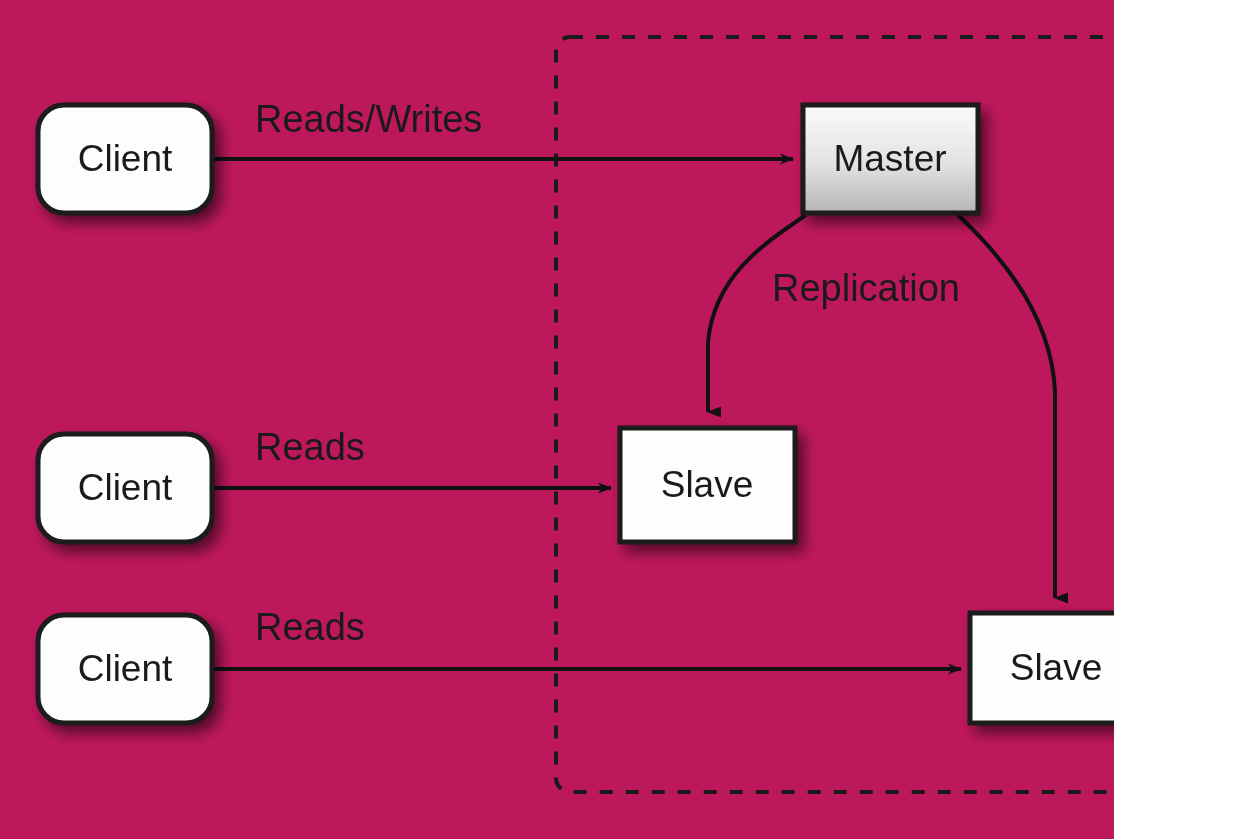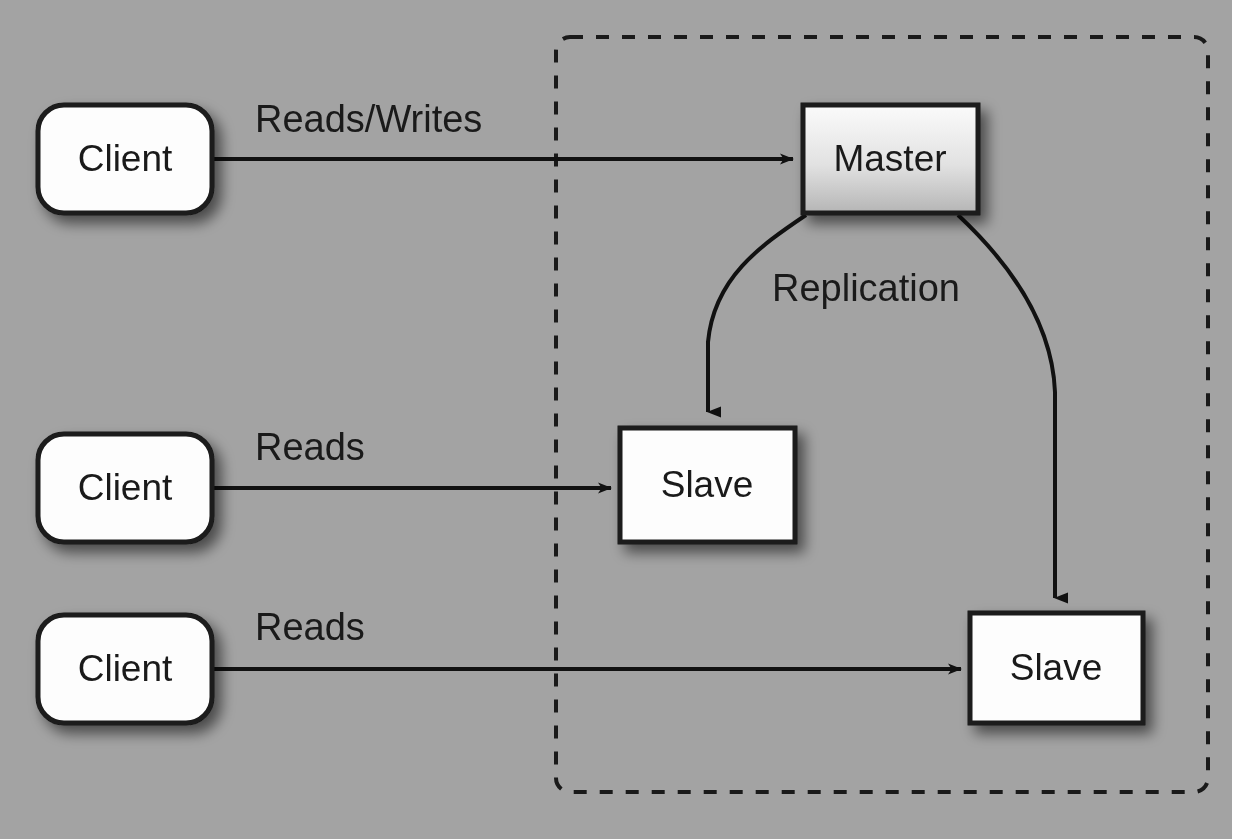--- a/index.html
+++ b/index.html
@@ -6,23 +6,23 @@
   html, body {
     margin: 0;
     padding: 0;
     background: #ffffff;
   }
   body {
     font-family: "Liberation Sans", sans-serif;
   }
   #diagram-root {
     position: relative;
-    width: 1232px;
+    width: 1114px;
     height: 839px;
-    background: #a3a3a3;
+    background: #be185d;
     overflow: hidden;
   }
   #diagram-svg {
     position: absolute;
     top: 0;
     left: 0;
     width: 1246px;
     height: 839px;
     display: block;
   }

